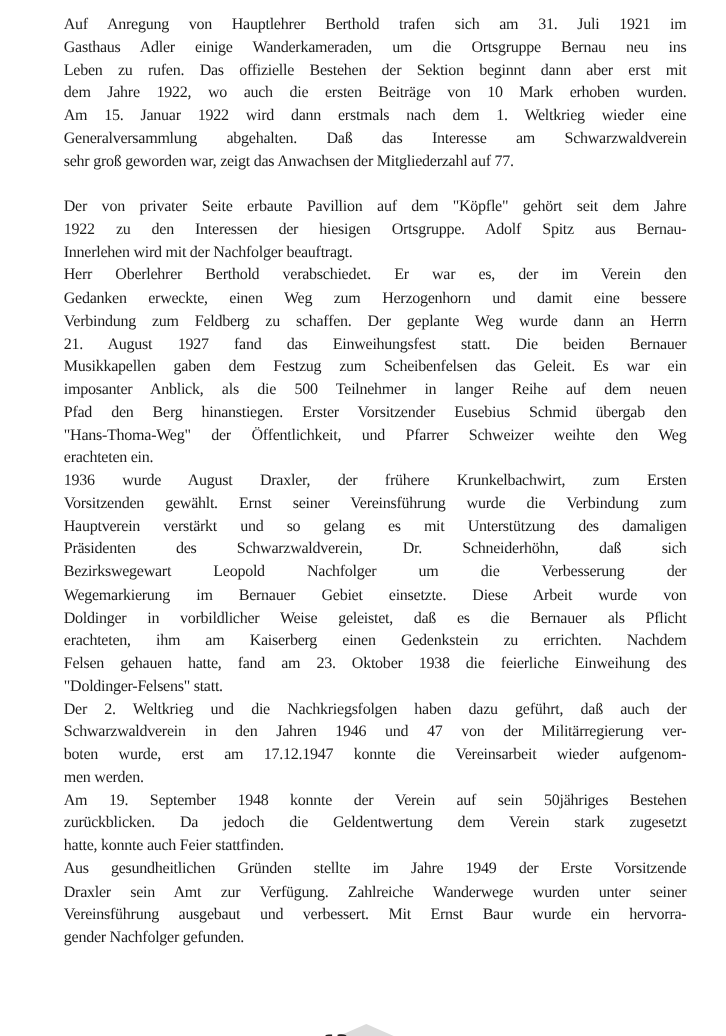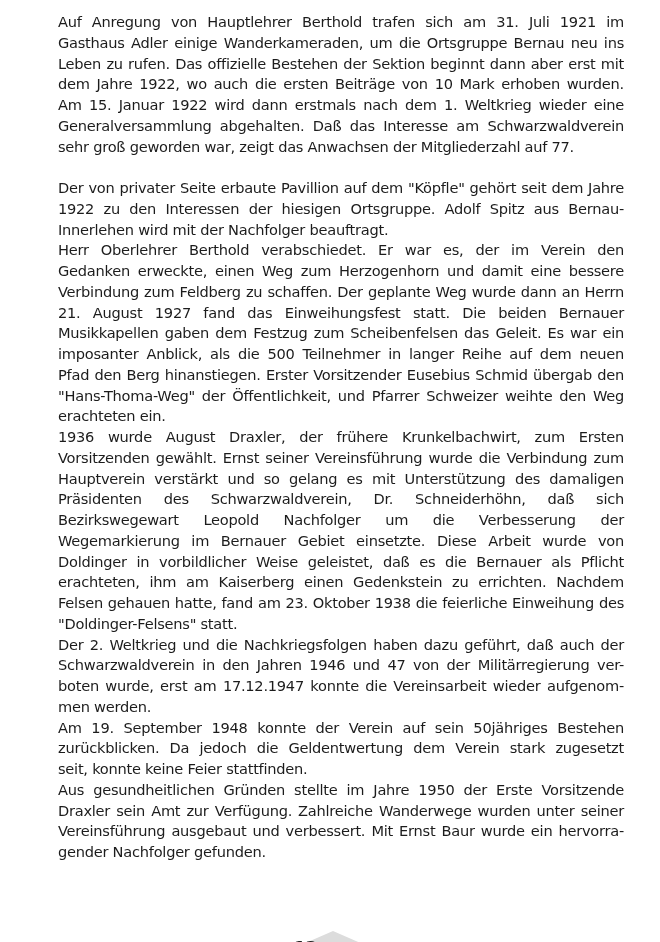--- a/index.html
+++ b/index.html
@@ -21,20 +21,21 @@
       top: 12px;
       width: 566px;
     }
     .para {
       margin: 0;
       font-size: 14.6px;
       line-height: 20.75px;
       text-align: justify;
       letter-spacing: -0.25px;
       word-spacing: 0px;
+      font-family: Liberation Serif, serif;
     }
     .para.gap-after {
       margin-bottom: 20.75px;
     }
     .line {
       display: block;
       text-align: justify;
       text-align-last: justify;
       white-space: nowrap;
       overflow: visible;
@@ -110,24 +111,24 @@
     </p>
   <p class="para">
       <span class="line">Der 2. Weltkrieg und die Nachkriegsfolgen haben dazu geführt, daß auch der</span>
       <span class="line">Schwarzwaldverein in den Jahren 1946 und 47 von der Militärregierung ver-</span>
       <span class="line">boten wurde, erst am 17.12.1947 konnte die Vereinsarbeit wieder aufgenom-</span>
       <span class="line last">men werden.</span>
     </p>
   <p class="para">
       <span class="line">Am 19. September 1948 konnte der Verein auf sein 50jähriges Bestehen</span>
       <span class="line">zurückblicken. Da jedoch die Geldentwertung dem Verein stark zugesetzt</span>
-      <span class="line last">seit, konnte keine Feier stattfinden.</span>
+      <span class="line last">hatte, konnte auch Feier stattfinden.</span>
     </p>
   <p class="para">
-      <span class="line">Aus gesundheitlichen Gründen stellte im Jahre 1950 der Erste Vorsitzende</span>
+      <span class="line">Aus gesundheitlichen Gründen stellte im Jahre 1949 der Erste Vorsitzende</span>
       <span class="line">Draxler sein Amt zur Verfügung. Zahlreiche Wanderwege wurden unter seiner</span>
       <span class="line">Vereinsführung ausgebaut und verbessert. Mit Ernst Baur wurde ein hervorra-</span>
       <span class="line last">gender Nachfolger gefunden.</span>
     </p>
 </div>
 
 <div class="page-number-wrap">
   <svg width="78" height="34" viewBox="0 0 78 34">
     <polygon id="diamond-shape" points="39,0 78,17 39,34 0,17" fill="#dcdcdc"></polygon>
   </svg>

